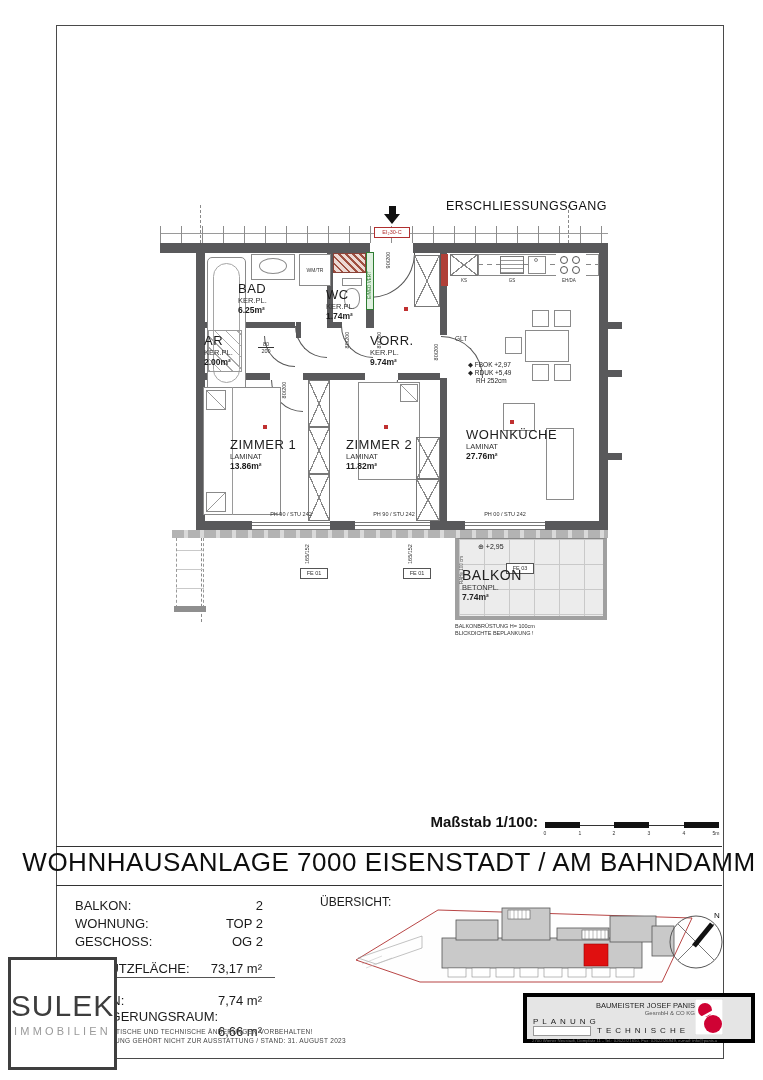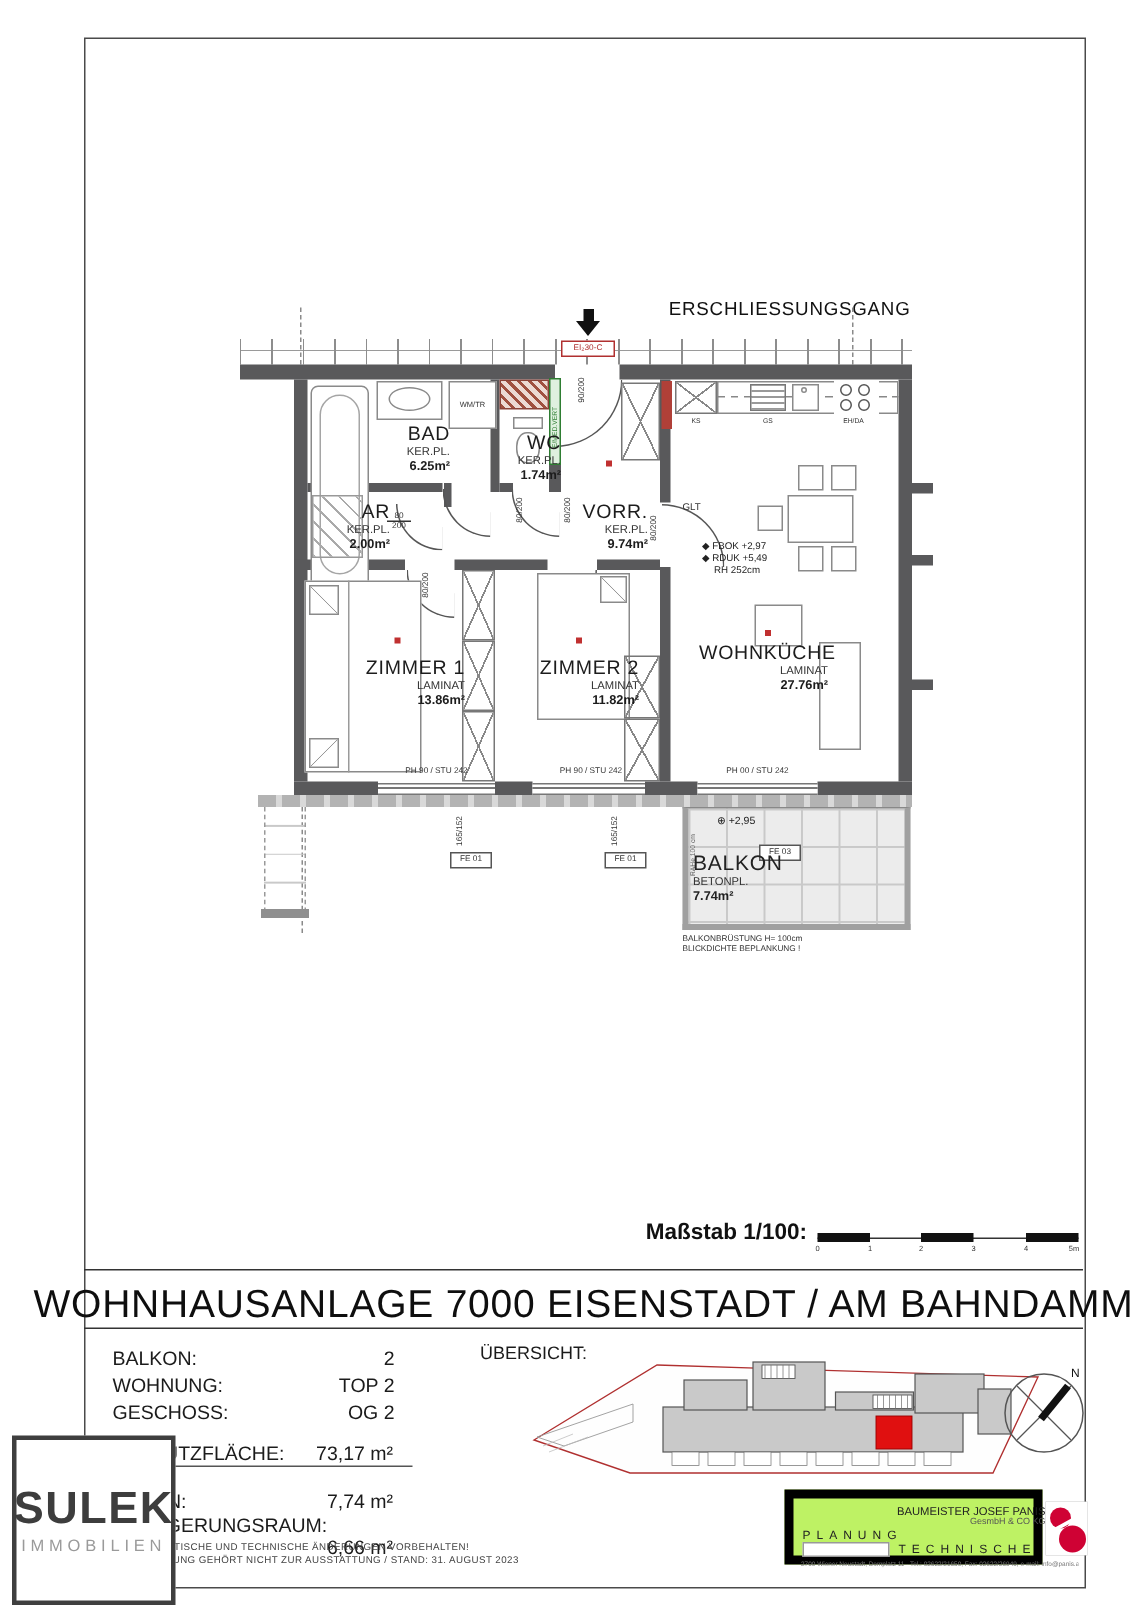--- a/index.html
+++ b/index.html
@@ -11,21 +11,21 @@
   .xc{box-sizing:border-box;border:1px solid #777;width:100%;
       background:
         linear-gradient(to top right, transparent calc(50% - 0.6px), #888 calc(50% - 0.6px), #888 calc(50% + 0.6px), transparent calc(50% + 0.6px)),
         linear-gradient(to bottom right, transparent calc(50% - 0.6px), #888 calc(50% - 0.6px), #888 calc(50% + 0.6px), transparent calc(50% + 0.6px));}
   .arc{position:absolute;border:0 solid #555;box-sizing:border-box}
   .arc-br{border-right-width:1px;border-bottom-width:1px;border-bottom-right-radius:100%}
   .arc-bl{border-left-width:1px;border-bottom-width:1px;border-bottom-left-radius:100%}
   .arc-tr{border-top-width:1px;border-right-width:1px;border-top-right-radius:100%}
   .vdim{position:absolute;width:30px;height:8px;font-size:5.5px;line-height:8px;color:#333;
         text-align:center;transform:rotate(-90deg);white-space:nowrap}
-  .roomlbl{position:absolute;text-align:right;color:#1c1c1c;line-height:1.05}
+  .roomlbl{position:absolute;text-align:left;color:#1c1c1c;line-height:1.05}
   .rname{display:block;font-size:13px;letter-spacing:.5px}
   .rfloor{display:block;font-size:7.5px;color:#333;margin-top:1px}
   .rarea{display:block;font-size:8.5px;font-weight:bold;margin-top:1px}
   .tinybox{position:absolute;border:1px solid #555;background:#fff;font-size:5.5px;line-height:9px;
            text-align:center;color:#333}
   .headlbl{position:absolute;font-size:5.5px;color:#333;text-align:center}
   .frac{position:absolute;font-size:5.5px;line-height:6px;text-align:center;color:#333}
   .frac b{display:block;border-bottom:.5px solid #333;font-weight:normal}
   .win{position:absolute;height:6px;background:linear-gradient(#fff 0 2px,#777 2px 3px,#fff 3px 6px);
        border-top:1.5px solid #777;border-bottom:1.5px solid #777;box-sizing:content-box}
@@ -257,21 +257,21 @@
     <div class="abs" style="left:684px;top:822px;width:35px;height:6px;background:#111"></div>
     <div class="headlbl" style="left:541px;top:830px;width:8px;font-size:5px">0</div>
     <div class="headlbl" style="left:576px;top:830px;width:8px;font-size:5px">1</div>
     <div class="headlbl" style="left:610px;top:830px;width:8px;font-size:5px">2</div>
     <div class="headlbl" style="left:645px;top:830px;width:8px;font-size:5px">3</div>
     <div class="headlbl" style="left:680px;top:830px;width:8px;font-size:5px">4</div>
     <div class="headlbl" style="left:709px;top:830px;width:14px;font-size:5px">5m</div>
   </div>
 
   <div class="abs" style="left:56px;top:846px;width:666px;height:38px;border-top:1px solid #333;border-bottom:1px solid #333;
-              display:flex;align-items:flex-end;justify-content:center">
+              display:flex;align-items:flex-start;justify-content:center">
     <span style="font-size:26px;letter-spacing:.5px;color:#0e0e0e;white-space:nowrap">WOHNHAUSANLAGE 7000 EISENSTADT / AM BAHNDAMM</span>
   </div>
 
   <div>
     <div class="irow" style="left:75px;top:898px;width:188px">
       <span class="lab">BALKON:</span>
       <span class="val">2</span>
     </div>
     <div class="irow" style="left:75px;top:916px;width:188px">
       <span class="lab">WOHNUNG:</span>
@@ -342,34 +342,34 @@
     </svg>
     <svg class="abs" style="left:666px;top:906px" width="64" height="66" viewBox="0 0 64 66">
       <circle cx="30" cy="36" r="26" fill="none" stroke="#555" stroke-width="1"></circle>
       <line x1="12" y1="18" x2="48" y2="54" stroke="#555" stroke-width="0.8"></line>
       <line x1="48" y1="18" x2="12" y2="54" stroke="#555" stroke-width="0.8"></line>
       <line x1="28" y1="40" x2="46" y2="18" stroke="#111" stroke-width="5"></line>
       <text x="48" y="12" font-size="8" fill="#111" font-family="Liberation Sans, sans-serif">N</text>
     </svg>
   </div>
 
-  <div class="abs" style="left:523px;top:993px;width:172px;height:50px;border:6px solid #000000;background:#bef264;box-sizing:border-box">
+  <div class="abs" style="left:523px;top:993px;width:232px;height:50px;border:4px solid #000000;background:#e5e5e5;box-sizing:border-box">
     <div class="abs" style="left:20px;top:4px;width:148px;font-size:7.5px;text-align:right;color:#222">BAUMEISTER JOSEF PANIS</div>
     <div class="abs" style="left:20px;top:13px;width:148px;font-size:6px;text-align:right;color:#555">GesmbH &amp; CO KG</div>
     <div class="abs" style="left:6px;top:20px;font-size:8px;letter-spacing:4px;color:#222">PLANUNG</div>
     <div class="abs" style="left:6px;top:29px;width:56px;height:8px;border:1px solid #999;background:#fff"></div>
     <div class="abs" style="left:70px;top:29px;font-size:8px;letter-spacing:4px;color:#222">TECHNISCHE</div>
     <div class="abs" style="left:5px;top:41px;width:185px;font-size:4.3px;color:#777;white-space:nowrap;overflow:hidden">2700 Wiener Neustadt, Domplatz 11 - Tel.: 02622/21650, Fax: 02622/26949, e-mail: info@panis.at</div>
     <svg class="abs" style="left:168px;top:2px" width="28" height="36" viewBox="0 0 28 36">
       <rect x="0" y="0" width="28" height="36" fill="#fff" stroke="#bbb" stroke-width="0.5"></rect>
       <circle cx="10" cy="11" r="7" fill="#cf0234"></circle>
       <circle cx="18" cy="25" r="9" fill="#cf0234"></circle>
       <line x1="4" y1="20" x2="26" y2="8" stroke="#fff" stroke-width="2.5"></line>
     </svg>
   </div>
 
   <div class="abs" style="left:8px;top:957px;width:109px;height:113px;border:3px solid #3f3f3f;background:#fff;z-index:10;
               box-sizing:border-box;display:flex;flex-direction:column;align-items:center;justify-content:center">
-    <span style="font-size:30px;font-weight:bold;color:#3d3d3d;letter-spacing:1px;line-height:1">SULEK</span>
+    <span style="font-size:30px;font-weight:normal;color:#3d3d3d;letter-spacing:1px;line-height:1">SULEK</span>
     <span style="font-size:11px;color:#9a9a9a;letter-spacing:3.2px;margin-top:4px">IMMOBILIEN</span>
   </div>
 
 </div>
 
 </body></html>

